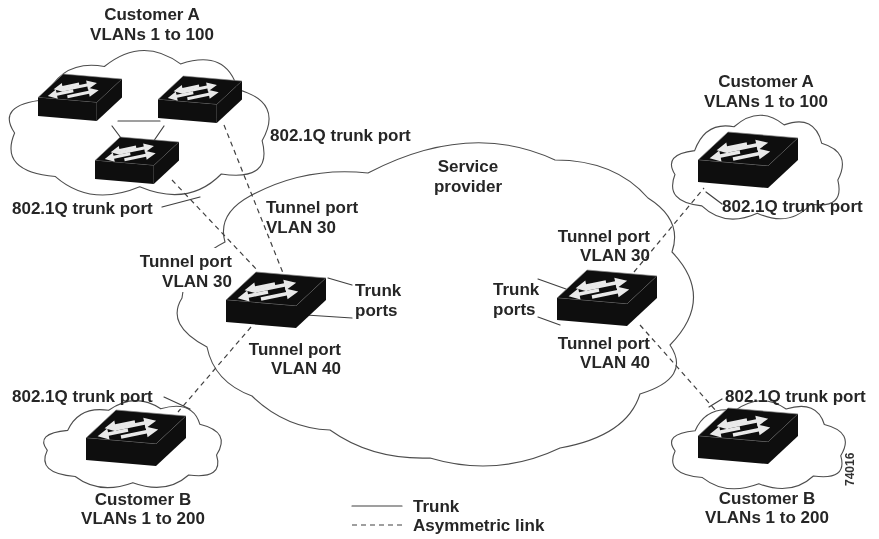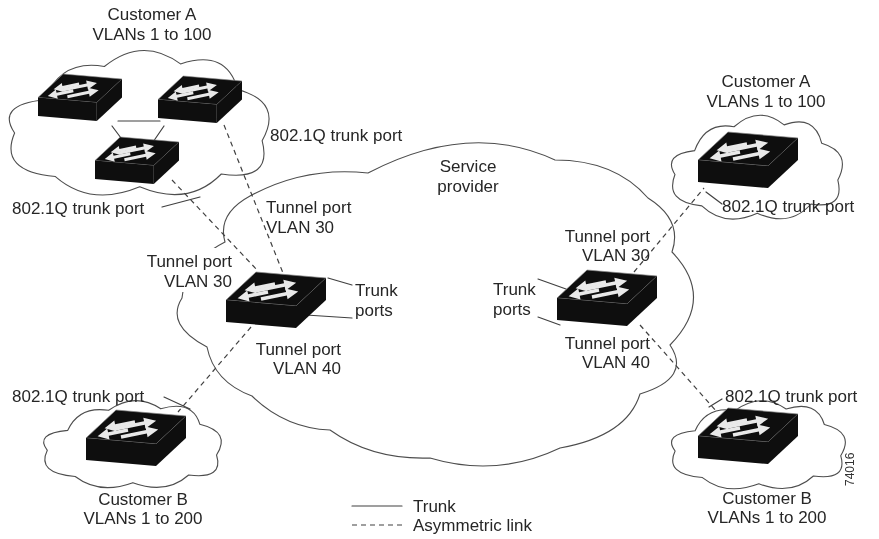--- a/index.html
+++ b/index.html
@@ -1,16 +1,16 @@
 <!DOCTYPE html>
 <html><head>
 <meta charset="utf-8">
 <style>
   html,body{margin:0;padding:0;background:#ffffff;}
-  .stage{width:879px;height:539px;background:#ffffff;position:relative;overflow:hidden;}
+  .stage{width:879px;height:539px;background:#ffffff;position:relative;overflow:hidden;font-weight:bold;}
   svg{display:block;}
   text{font-family:"Liberation Sans","DejaVu Sans",sans-serif;fill:#262626;font-size:17px;}
   .stamp{font-size:12px;fill:#333;}
   .cloud{fill:#ffffff;stroke:#4d4d4d;stroke-width:1.1;}
   .swface{fill:#0e0e0e;}
   .seam{stroke:#8a8a8a;stroke-width:0.7;}
   .arr{fill:#e9e9e9;}
   .ln{stroke:#404040;stroke-width:1.2;fill:none;stroke-linecap:round;}
   .dash{stroke:#404040;stroke-width:1.2;fill:none;stroke-dasharray:5 4;}
   .anchor-mid{text-anchor:middle;}

